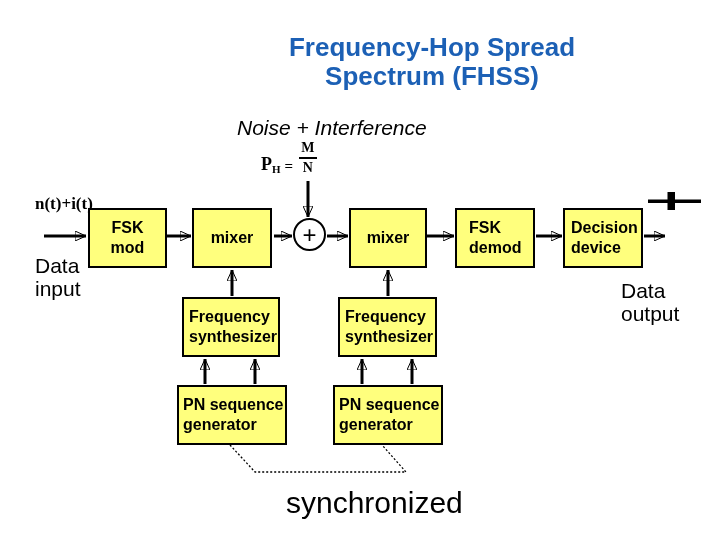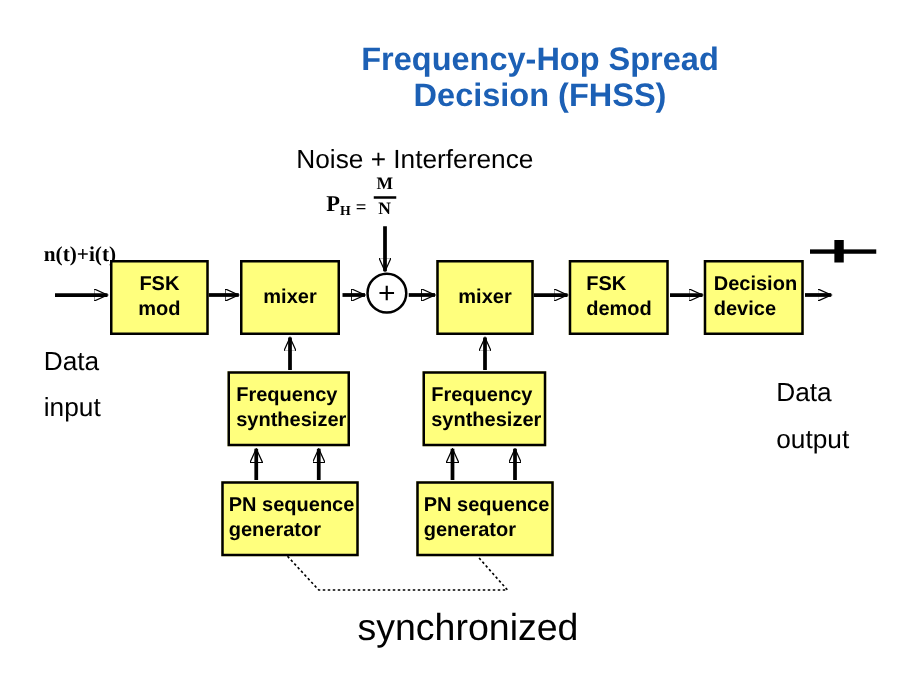--- a/index.html
+++ b/index.html
@@ -12,37 +12,37 @@
   }
   .abs{position:absolute;}
   .pre{white-space:pre-line;}
 
   .title{
     left:232px;top:33px;width:400px;
     text-align:center;
     font-size:26px;font-weight:bold;line-height:29px;
     color:var(--title-blue,#1C60B5);
   }
-  .noise{left:237px;top:117px;font-size:21px;line-height:22px;}
+  .noise{left:237px;top:117px;font-size:21px;line-height:22px;font-style:italic;}
 
   .formula{
     left:261px;top:141px;
     display:flex;align-items:flex-end;gap:4px;
     font-family:"Liberation Serif",serif;font-weight:bold;
   }
   .formula .lhs{font-size:18px;}
   .formula .sub{font-size:11px;vertical-align:-3px;}
   .formula .eq{font-size:15px;}
   .frac{display:inline-flex;flex-direction:column;align-items:center;line-height:1;}
   .frac .num{font-size:14px;padding:0 4px 2px 4px;}
   .frac .den{font-size:14px;padding:2px 4px 0 4px;border-top:2px solid #000;}
 
   .sig{left:11px;top:194px;font-family:"Liberation Serif",serif;font-weight:bold;font-size:17px;margin-left:24px;}
 
-  .freelabel{font-size:21px;line-height:37px;margin-top:17px;}
+  .freelabel{font-size:21px;line-height:23px;}
   .data-input{left:35px;top:254px;}
   .data-output{left:621px;top:279px;}
   .sync{left:286px;top:486px;font-size:30px;}
 
   .block{
     background:var(--block-fill,#FFFF7D);
     border:2px solid var(--block-border,#000);
     box-sizing:border-box;
     font-weight:bold;font-size:16px;line-height:20px;
     display:flex;flex-direction:column;justify-content:center;
@@ -66,21 +66,21 @@
     font-size:24px;font-weight:400;line-height:1;
   }
 
   svg.wires{left:0;top:0;pointer-events:none;}
   svg.wires path,svg.wires polyline{stroke:#000;fill:none;}
 </style>
 </head>
 <body>
 
 <div class="abs title pre">Frequency-Hop Spread
-Decision (FHSS)</div>
+Spectrum (FHSS)</div>
 <div class="abs noise">Noise + Interference</div>
 
 <div class="abs formula">
   <span><span class="lhs">P</span><span class="sub">H</span></span>
   <span class="eq">=</span>
   <span class="frac">
     <span class="num">M</span>
     <span class="den">N</span>
   </span>
 </div>

